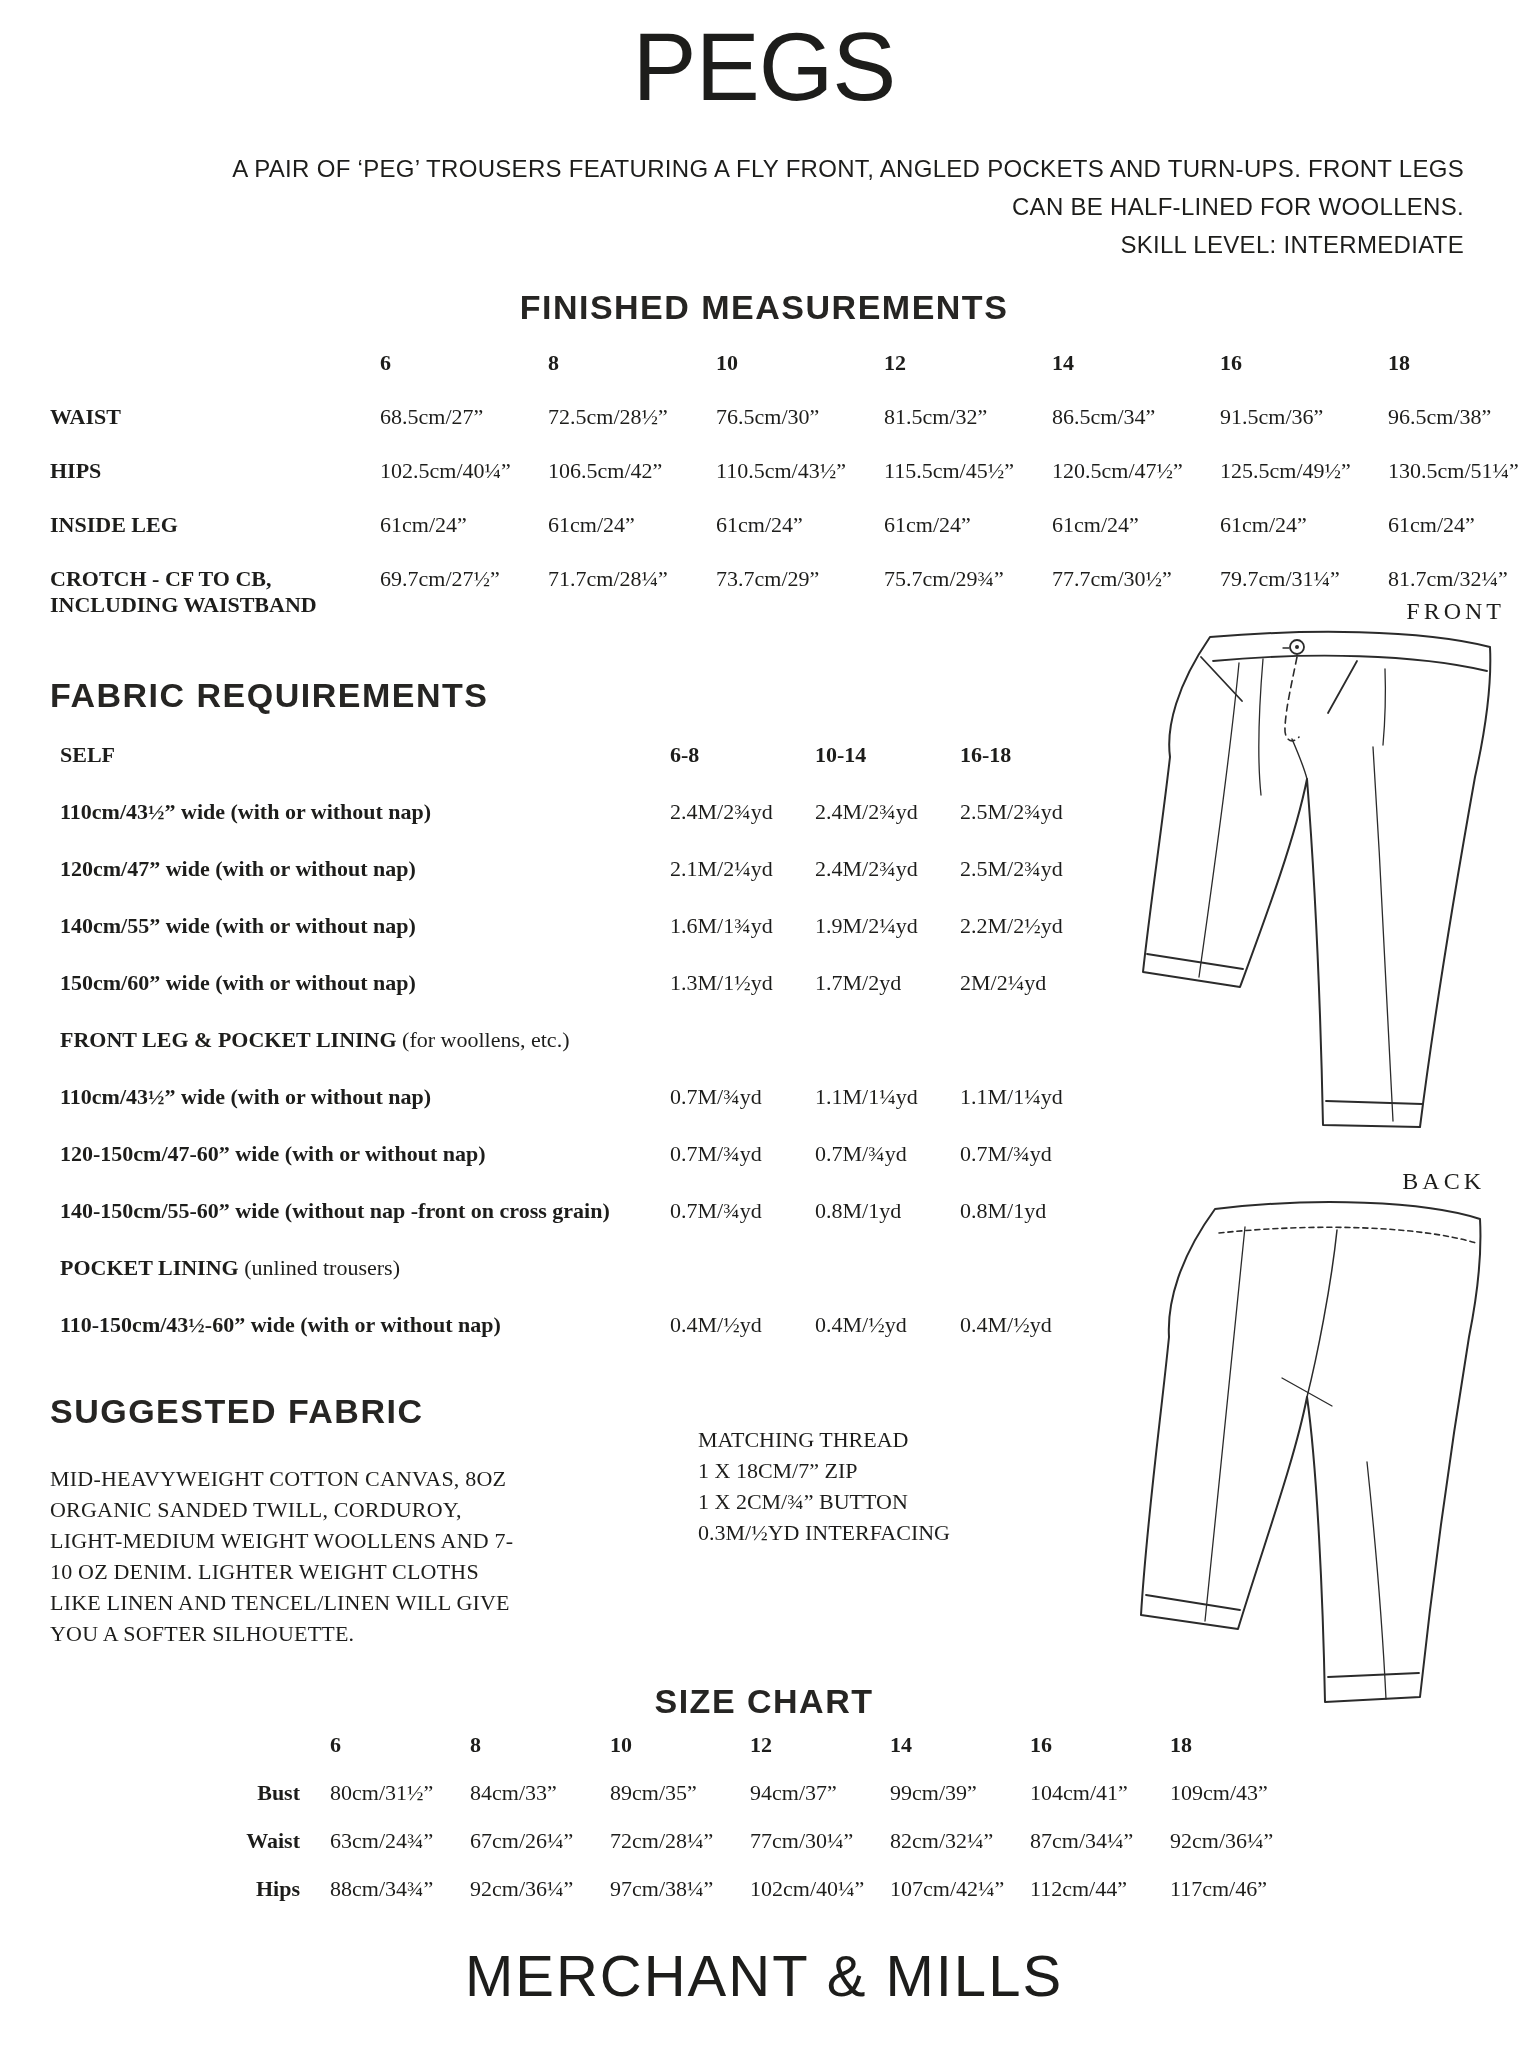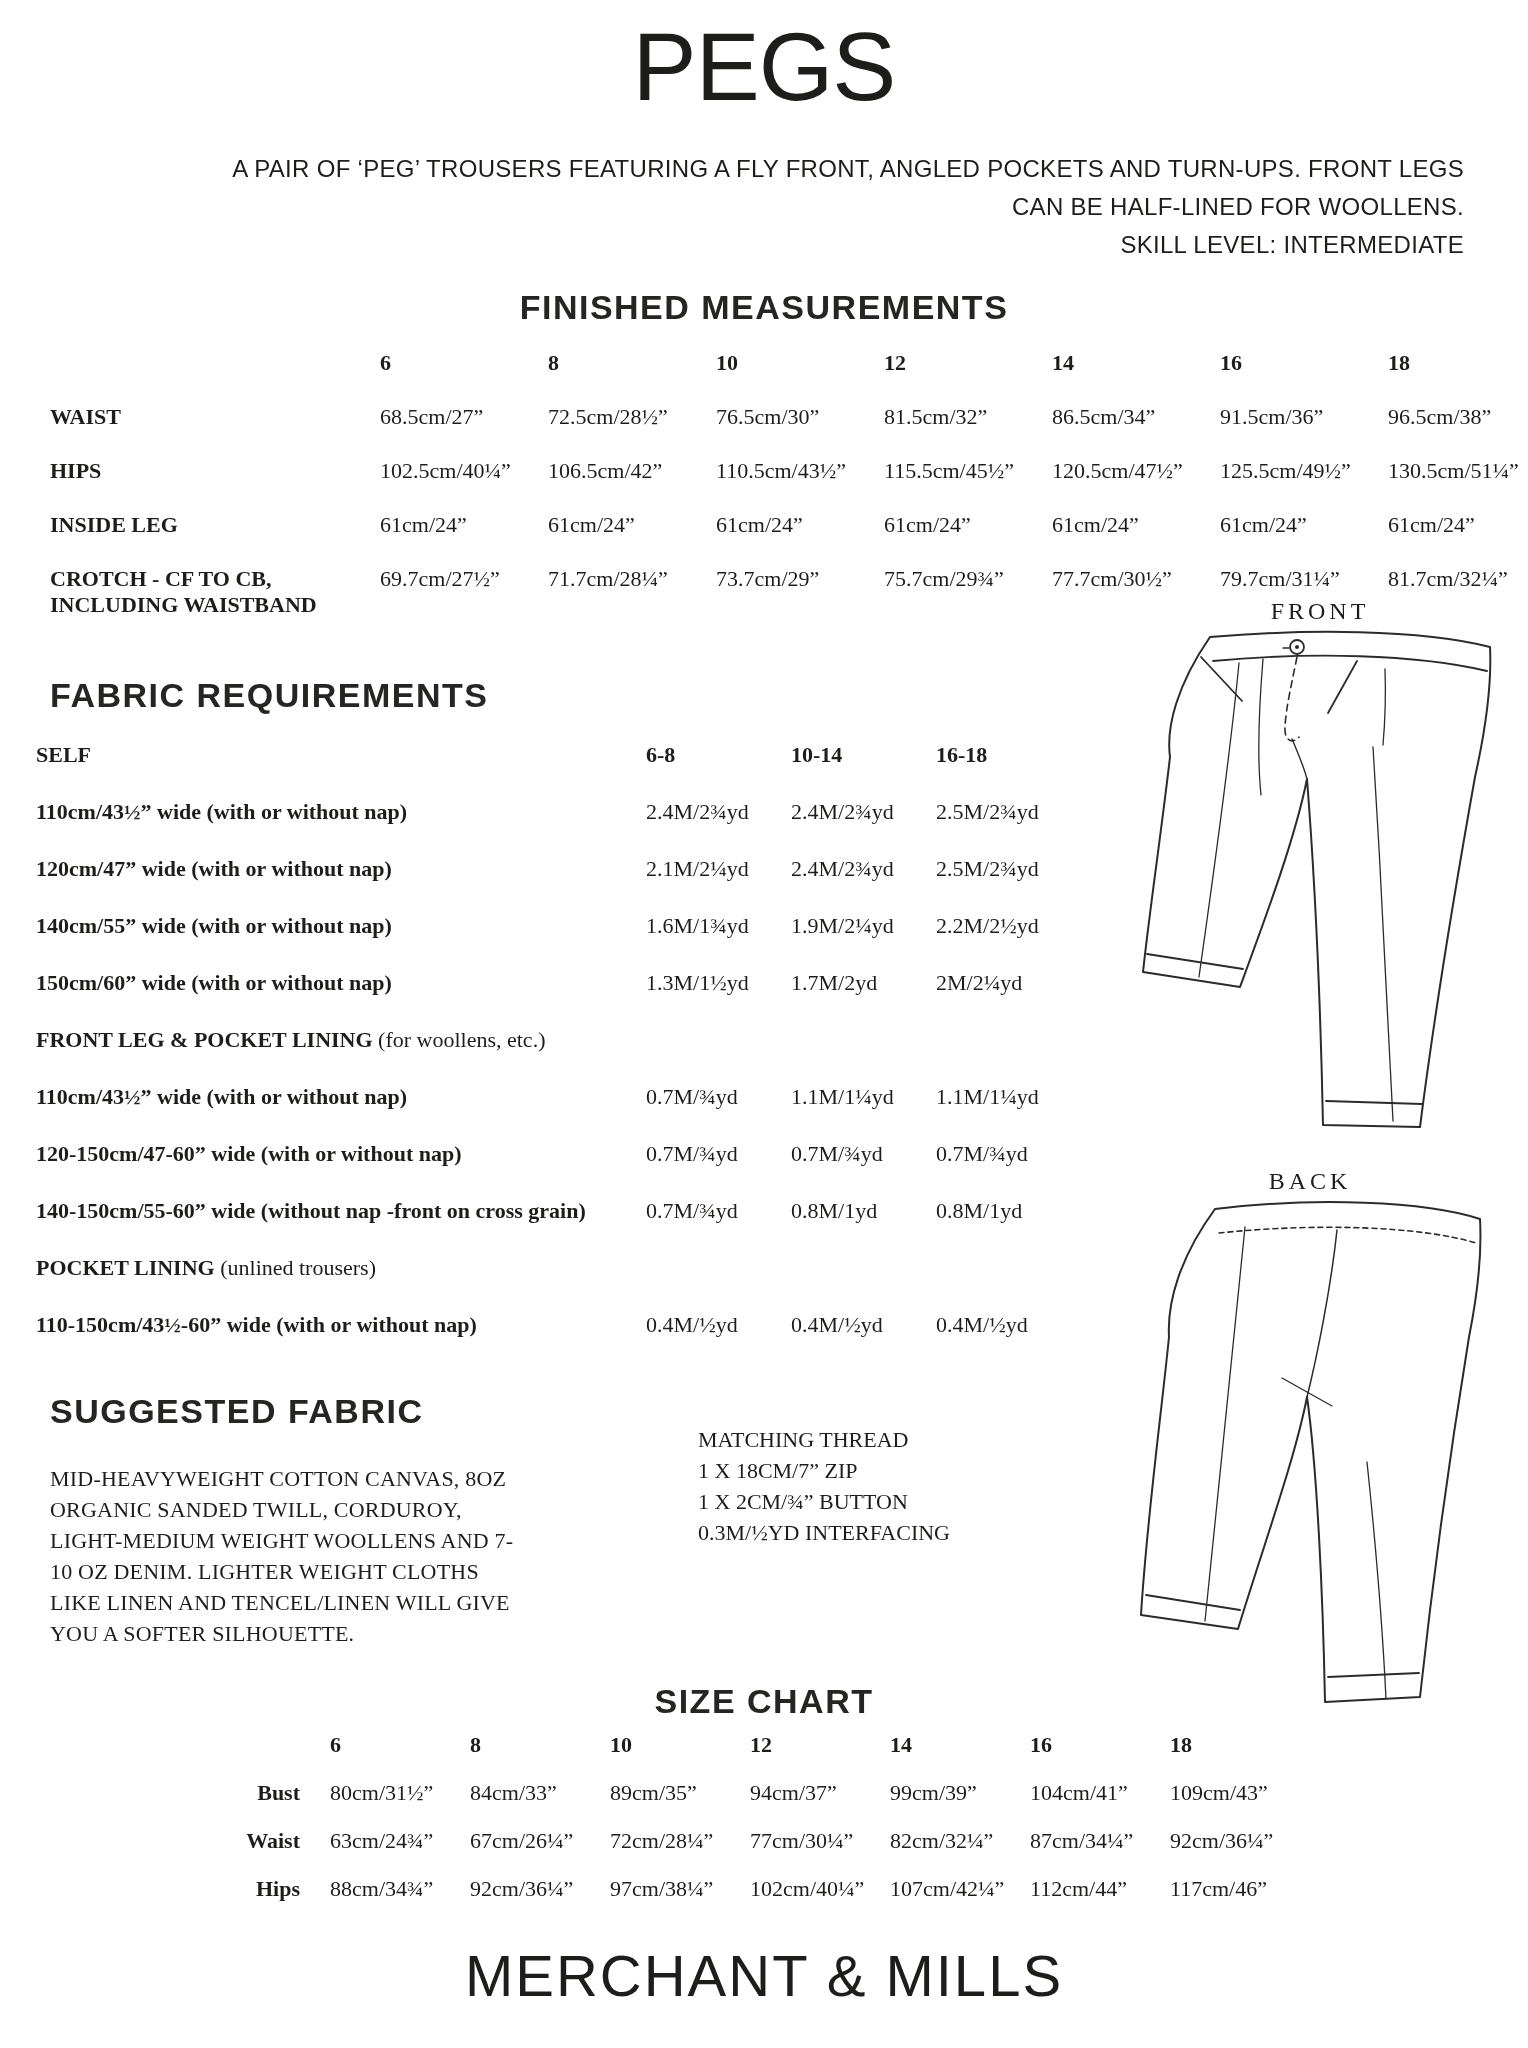--- a/index.html
+++ b/index.html
@@ -40,21 +40,21 @@
     display:grid;
     grid-template-columns:330px repeat(7, 168px);
     grid-auto-rows:54px;
     font-size:22px;
   }
   .fm-grid .hd { font-weight:700; }
   .fm-grid .lbl { font-weight:700; white-space:pre-line; line-height:26px; }
   .fm-grid div { align-self:start; }
 
   
-  .fr-grid { position:absolute; top:742px; left:36px; width:1070px; }
+  .fr-grid { position:absolute; top:742px; left:60px; width:1070px; }
   .fr-row {
     display:grid;
     grid-template-columns:610px 145px 145px 160px;
     height:57px; align-items:start;
     font-size:22px;
   }
   .fr-row .lbl { font-weight:700; }
   .fr-row .note { font-weight:400; }
   .fr-row .hd { font-weight:700; }
 
@@ -78,21 +78,21 @@
     font-size:22px;
   }
   .sc-grid .hd { font-weight:700; }
   .sc-grid .lbl { font-weight:700; text-align:right; padding-right:30px; }
 
   
   .diagram { position:absolute; }
   .diagram-front { left:1135px; top:598px; width:370px; }
   .diagram-back  { left:1135px; top:1168px; width:350px; }
   .diagram-label {
-    text-align:center; font-size:24px; letter-spacing:4px;
+    text-align:right; font-size:24px; letter-spacing:4px;
     margin-bottom:2px;
   }
   .flat { display:block; }
 
   .footer {
     position:absolute; top:1942px; left:0; width:100%;
     text-align:center;
     font-family:"Liberation Sans", sans-serif;
     font-weight:400; font-size:58px; letter-spacing:2px;
   }

